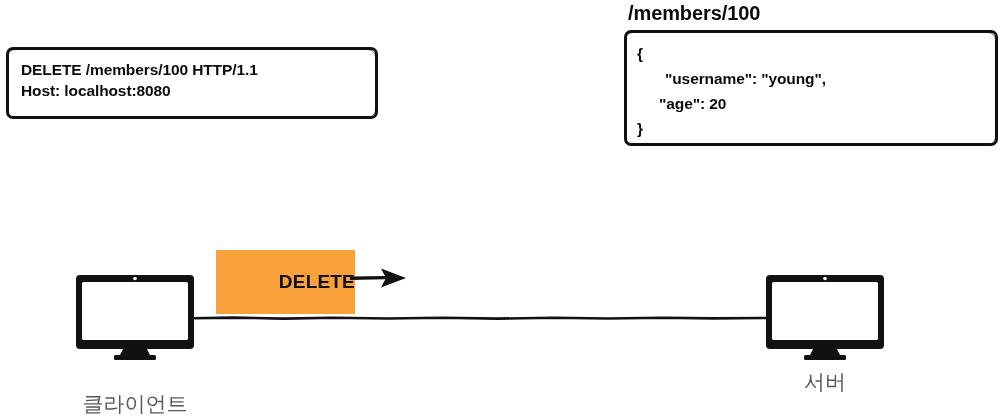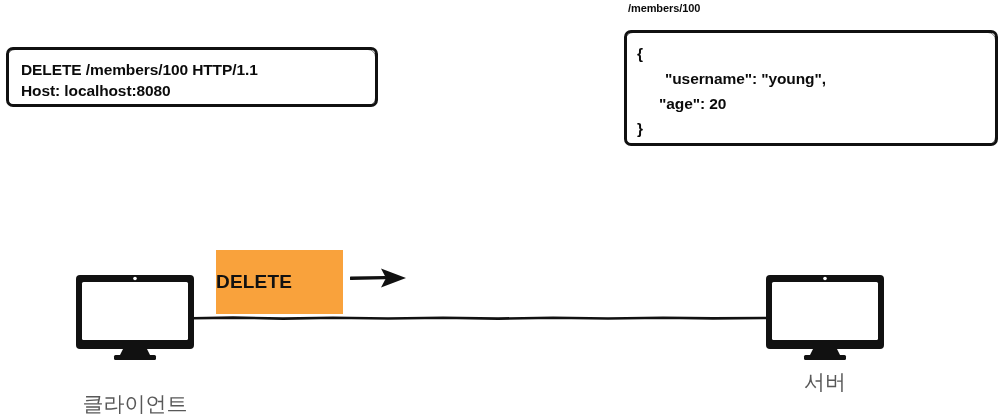--- a/index.html
+++ b/index.html
@@ -36,21 +36,21 @@
     left: -2px; top: -1px; right: -1px; bottom: -2px;
     border: 1px solid rgba(17,17,17,0.55);
     border-radius: 8px;
     pointer-events: none;
   }
 
   #request-box {
     left: 6px;
     top: 47px;
     width: 372px;
-    height: 60px;
+    height: 72px;
   }
   #response-box {
     left: 624px;
     top: 30px;
     width: 374px;
     height: 116px;
   }
 
   .box-text {
     position: absolute;
@@ -69,21 +69,21 @@
     line-height: 25px;
   }
   .indent-1 { padding-left: 28px; display: block; }
   .indent-2 { padding-left: 22px; display: block; }
 
   
   #response-caption {
     position: absolute;
     left: 628px;
     top: 2px;
-    font-size: 11px;
+    font-size: 20px;
     font-weight: 700;
     color: #0b0b0b;
     letter-spacing: -0.1px;
   }
 
   
   #connector-line {
     position: absolute;
     left: 193px;
     top: 316px;
@@ -94,21 +94,22 @@
   
   #method-badge {
     position: absolute;
     left: 216px;
     top: 250px;
     width: 127px;
     height: 64px;
     background: #F9A23C;
     display: flex;
     align-items: center;
-    justify-content: flex-start;
+    justify-content: flex-end;
+    padding-left: 12px;
   }
   #method-badge-label {
     font-size: 19px;
     font-weight: 700;
     color: #111111;
     letter-spacing: 0.2px;
   }
 
   
   #flow-arrow {

